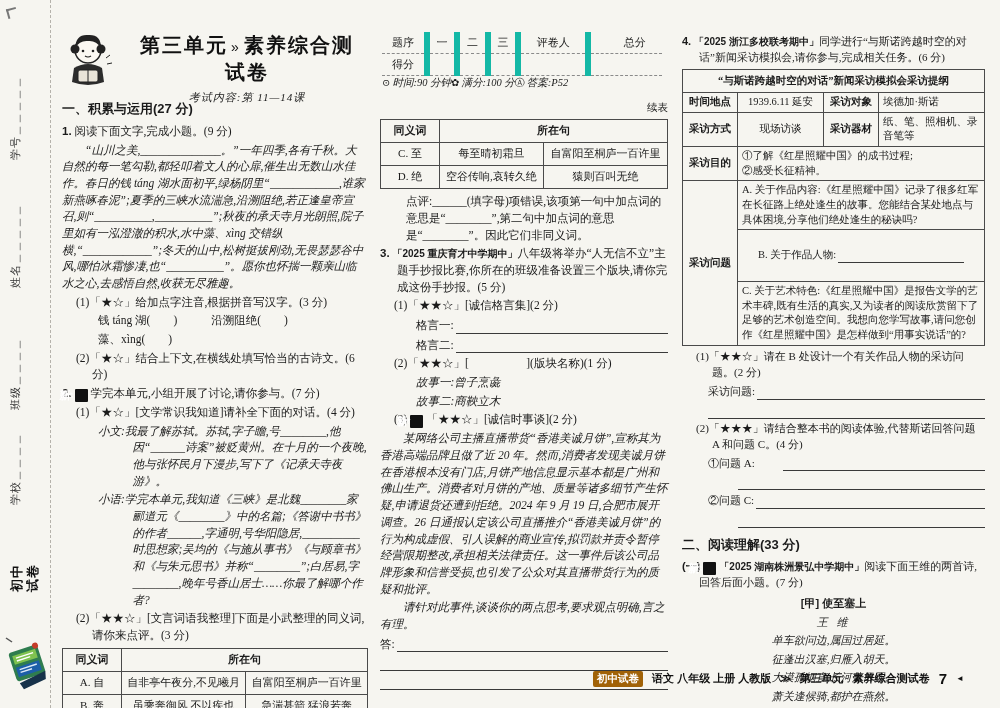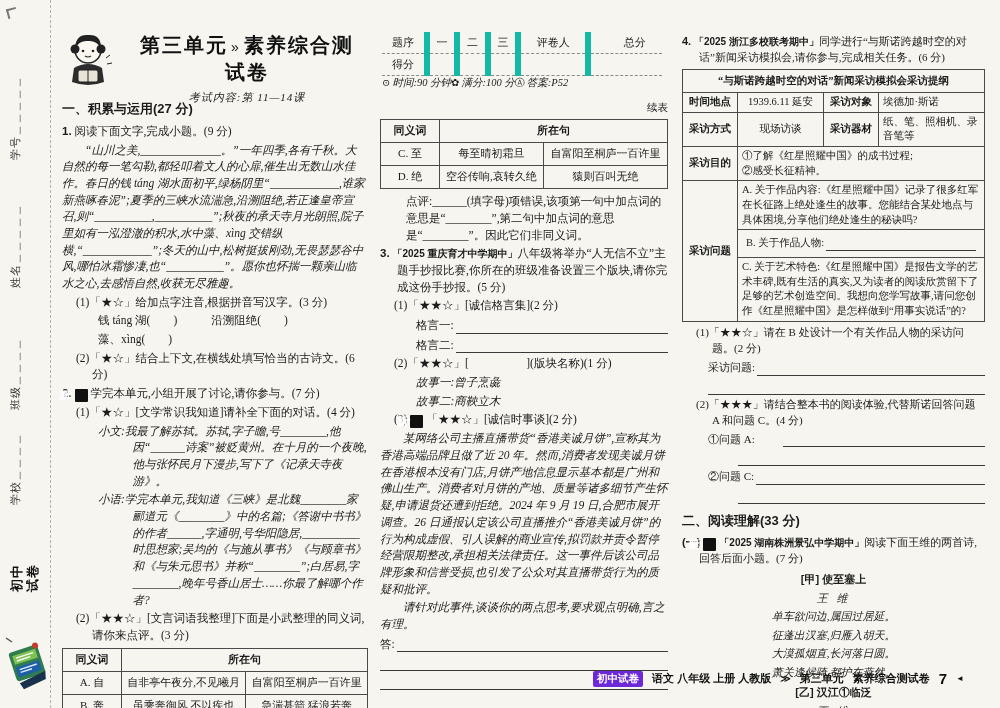--- a/index.html
+++ b/index.html
@@ -68,21 +68,21 @@
   .itab .tt{text-align:center;font-weight:bold;height:18px;}
   .itab .lb{text-align:center;width:50px;font-weight:bold;padding:2px 2px;}
   .itab .ct{text-align:center;}
   
   .poem{text-align:center;font-style:italic;line-height:1.5;}
   .ptitle{font-style:normal;font-family:"Liberation Sans",sans-serif;font-weight:bold;margin-top:4px;}
   .pauthor{letter-spacing:3px;}
   
   #ft{position:absolute;right:36px;top:670px;display:flex;align-items:center;gap:9px;
       font-family:"Liberation Sans",sans-serif;font-size:11px;font-weight:bold;color:#111;}
-  #ft .fbadge{background:#6d28d9;color:#fff;padding:1px 4px;border-radius:2px;font-size:10.5px;text-align:right;}
+  #ft .fbadge{background:#a16207;color:#fff;padding:1px 4px;border-radius:2px;font-size:10.5px;text-align:right;}
   #ft .arrow{font-size:10px;}
   #ft .pg{font-size:15px;}
   #ft .endmark{font-size:8px;}
 </style>
 </head>
 <body>
 
 <div class="corner-tick"></div>
 <div class="sep-dash"></div>
 <div class="vf" style="top:146px;">学号＿＿＿＿＿</div>
@@ -287,21 +287,21 @@
         <div>①了解《红星照耀中国》的成书过程;</div>
         <div>②感受长征精神。</div>
       </td>
     </tr>
     <tr>
       <td class="lb" rowspan="3">采访问题</td>
       <td colspan="3">A. 关于作品内容:《红星照耀中国》记录了很多红军在长征路上绝处逢生的故事。您能结合某处地点与具体困境,分享他们绝处逢生的秘诀吗?</td>
     </tr>
     <tr>
       <td colspan="3">
-        <div class="flx" style="margin:4px;">
+        <div class="flx" style="margin:16px;">
               <span>B. 关于作品人物:</span>
               <span class="fill"></span>
             </div>
       </td>
     </tr>
     <tr>
       <td colspan="3">C. 关于艺术特色:《红星照耀中国》是报告文学的艺术丰碑,既有生活的真实,又为读者的阅读欣赏留下了足够的艺术创造空间。我想向您学写故事,请问您创作《红星照耀中国》是怎样做到“用事实说话”的?</td>
     </tr>
   </tbody>
     </table>

